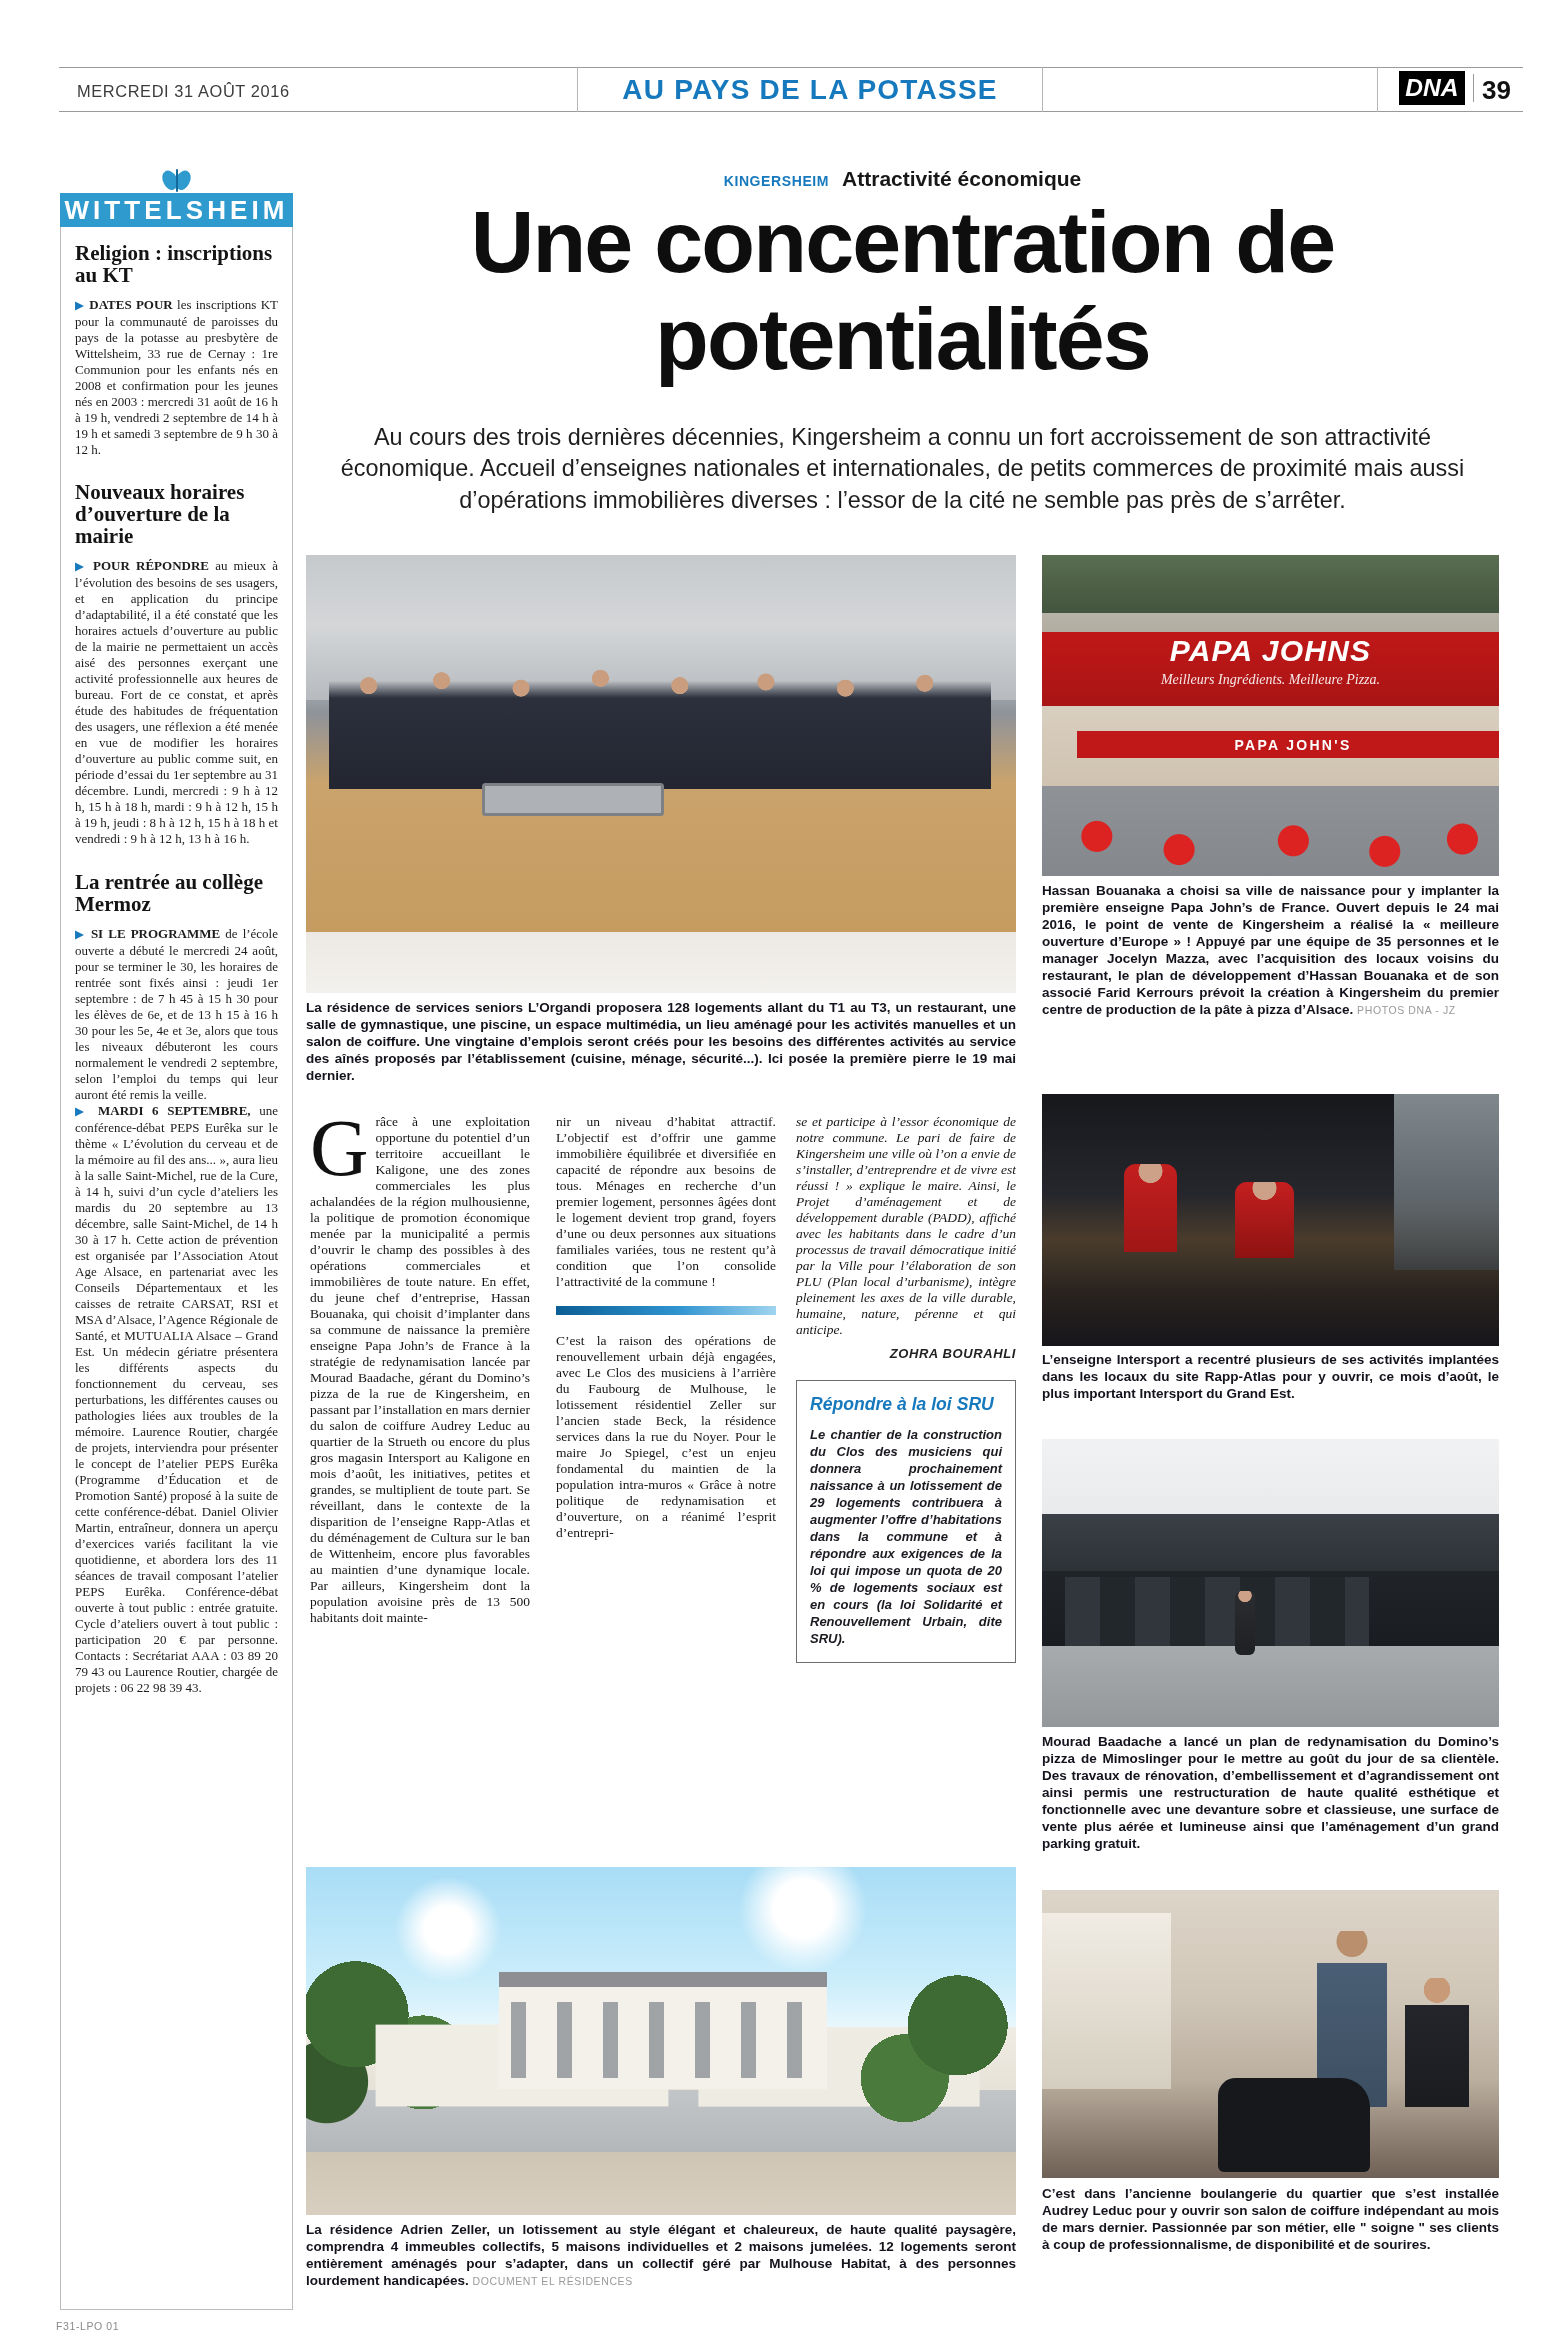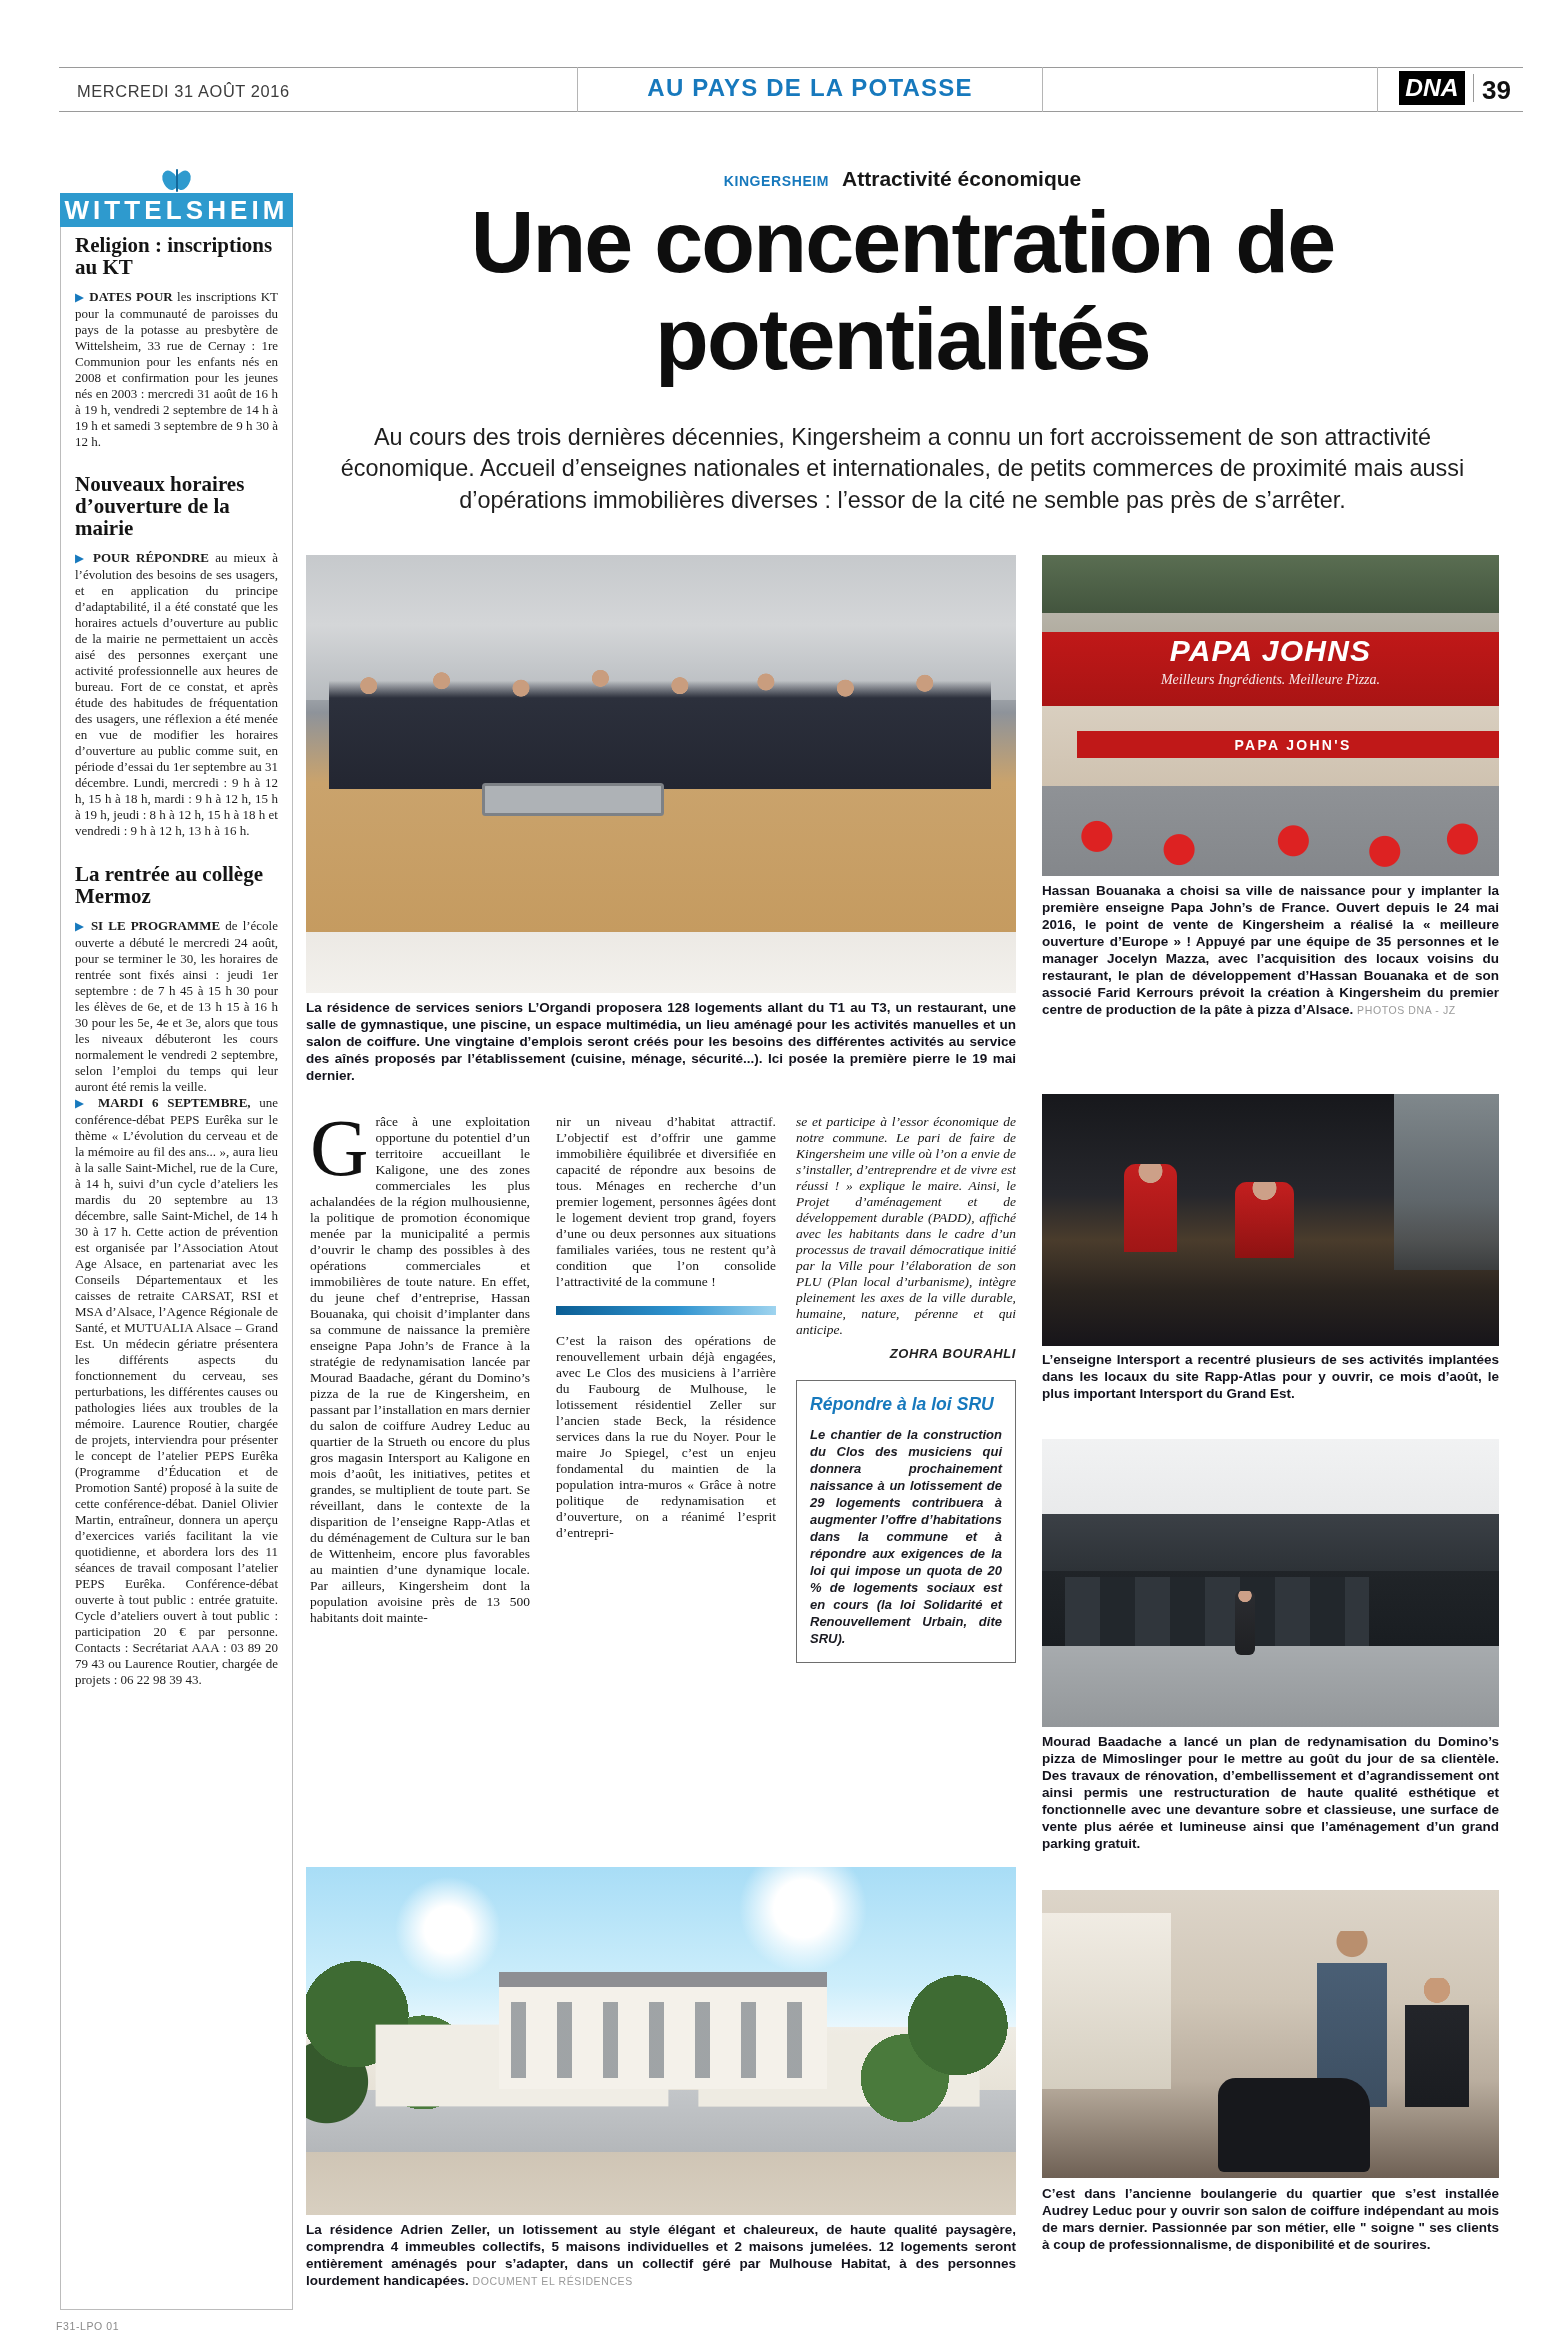--- a/index.html
+++ b/index.html
@@ -2,33 +2,33 @@
 <html lang="fr" style="font-size:9.4px"><head>
 <meta charset="utf-8">
 <style>
   html,body{margin:0;padding:0;}
   body{width:1566px;height:2342px;background:#f7f7f5;font-family:"Liberation Serif",serif;color:#1a1a1a;position:relative;}
   .page{position:absolute;inset:0;background:#ffffff;overflow:hidden;}
   
   .hrule{position:absolute;height:1.2px;background:#9a9a9a;left:59px;width:1464px;}
   .vrule{position:absolute;width:1.2px;background:#b5b5b5;top:67px;height:45px;}
   .date{position:absolute;left:77px;top:82px;font-family:"Liberation Sans",sans-serif;font-size:16.4px;color:#3c3c3c;letter-spacing:0.6px;}
-  .section-title{position:absolute;left:578px;top:74px;width:464px;text-align:center;font-family:"Liberation Sans",sans-serif;font-weight:bold;font-size:24px;letter-spacing:1.2px;color:#1779bd;}
+  .section-title{position:absolute;left:578px;top:74px;width:464px;text-align:center;font-family:"Liberation Sans",sans-serif;font-weight:bold;font-size:28px;letter-spacing:1.2px;color:#1779bd;}
   .dna-box{position:absolute;left:1399px;top:71px;width:66px;height:34px;background:#000000;color:#fff;font-family:"Liberation Sans",sans-serif;font-weight:800;font-style:italic;font-size:24.6px;display:flex;align-items:center;justify-content:center;}
   .dna-sep{position:absolute;left:1473px;top:74px;width:1.2px;height:28px;background:#9a9a9a;}
   .page-num{position:absolute;left:1482px;top:75px;font-family:"Liberation Sans",sans-serif;font-weight:700;font-size:26px;color:#111;}
   
   .sidebar-box{position:absolute;left:60px;top:193px;width:233px;height:2117px;border:1.2px solid #bcbcbc;background:#fff;box-sizing:border-box;overflow:hidden;}
   .butterfly{position:absolute;left:162px;top:165px;width:29px;height:29px;}
   .butterfly .w{position:absolute;width:14px;height:20px;background:#2e9ace;border-radius:60% 60% 50% 50%;top:4.7px;}
   .butterfly .w1{left:1.2px;transform:rotate(-28deg);}
   .butterfly .w2{right:1.2px;transform:rotate(28deg);}
   .butterfly .b{position:absolute;left:13.5px;top:3.5px;width:2.9px;height:23.4px;background:#13699c;border-radius:1.8px;}
   .sidebar-banner{position:absolute;left:60px;top:193px;width:233px;height:34px;background:#2e9ace;color:#fff;font-family:"Liberation Sans",sans-serif;font-weight:bold;font-size:26px;letter-spacing:4.1px;display:flex;align-items:center;justify-content:center;}
-  .sidebar-content{position:absolute;left:60px;top:227px;width:233px;height:2081px;box-sizing:border-box;padding:3px 15px;overflow:hidden;}
+  .sidebar-content{position:absolute;left:60px;top:227px;width:233px;height:2081px;box-sizing:border-box;padding:11px 15px;overflow:hidden;}
   .sb-heading{font-family:"Liberation Serif",serif;font-weight:bold;font-size:21px;line-height:1.06;color:#141414;margin:23.4px 0 10.5px 0;}
   .sb-heading.first{margin-top:3.5px;}
   .sb-body{font-size:13px;line-height:16px;text-align:justify;color:#1c1c1c;}
   .sb-bullet{color:#1779bd;font-size:11.7px;}
   .sb-lead{font-weight:bold;}
   .footer-code{position:absolute;left:56px;top:2320px;font-family:"Liberation Sans",sans-serif;font-size:10.5px;color:#8a8a8a;letter-spacing:0.6px;}
   
   .kicker{position:absolute;left:306px;top:167px;width:1193px;text-align:center;font-family:"Liberation Sans",sans-serif;}
   .kicker .loc{color:#1779bd;font-weight:bold;font-size:14px;letter-spacing:0.6px;margin-right:13px;}
   .kicker .topic{color:#171717;font-weight:600;font-size:21px;}

